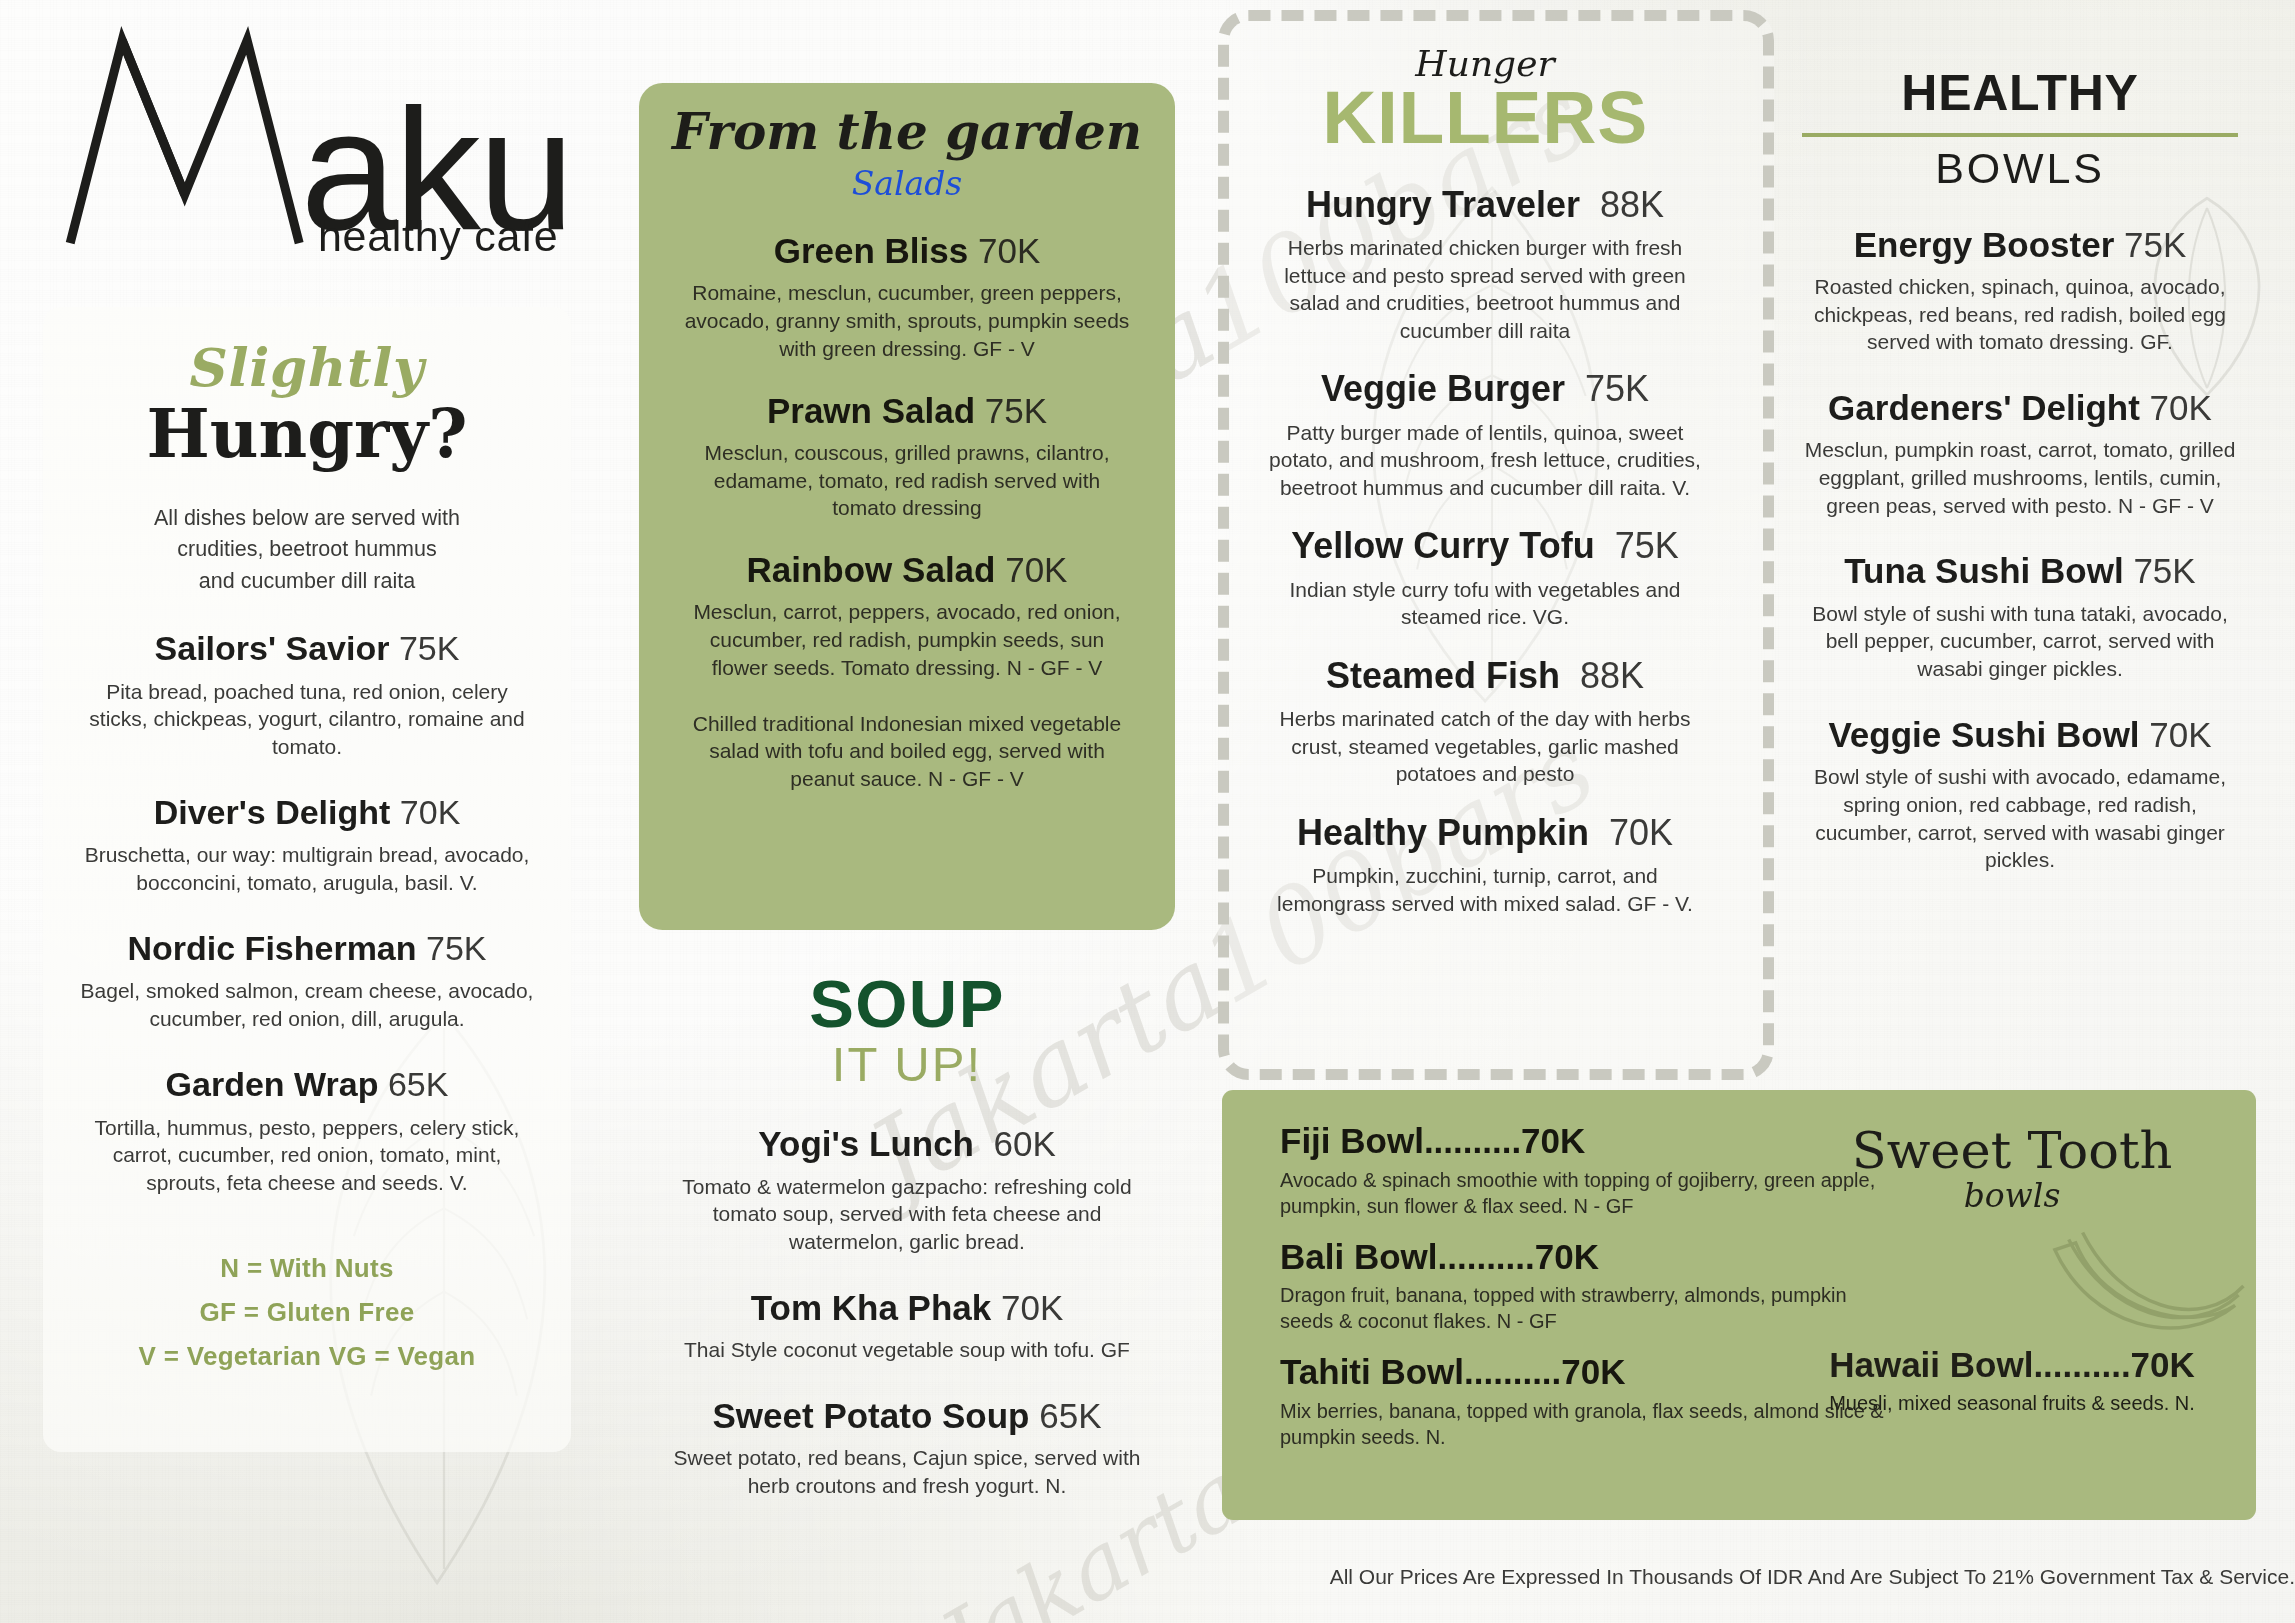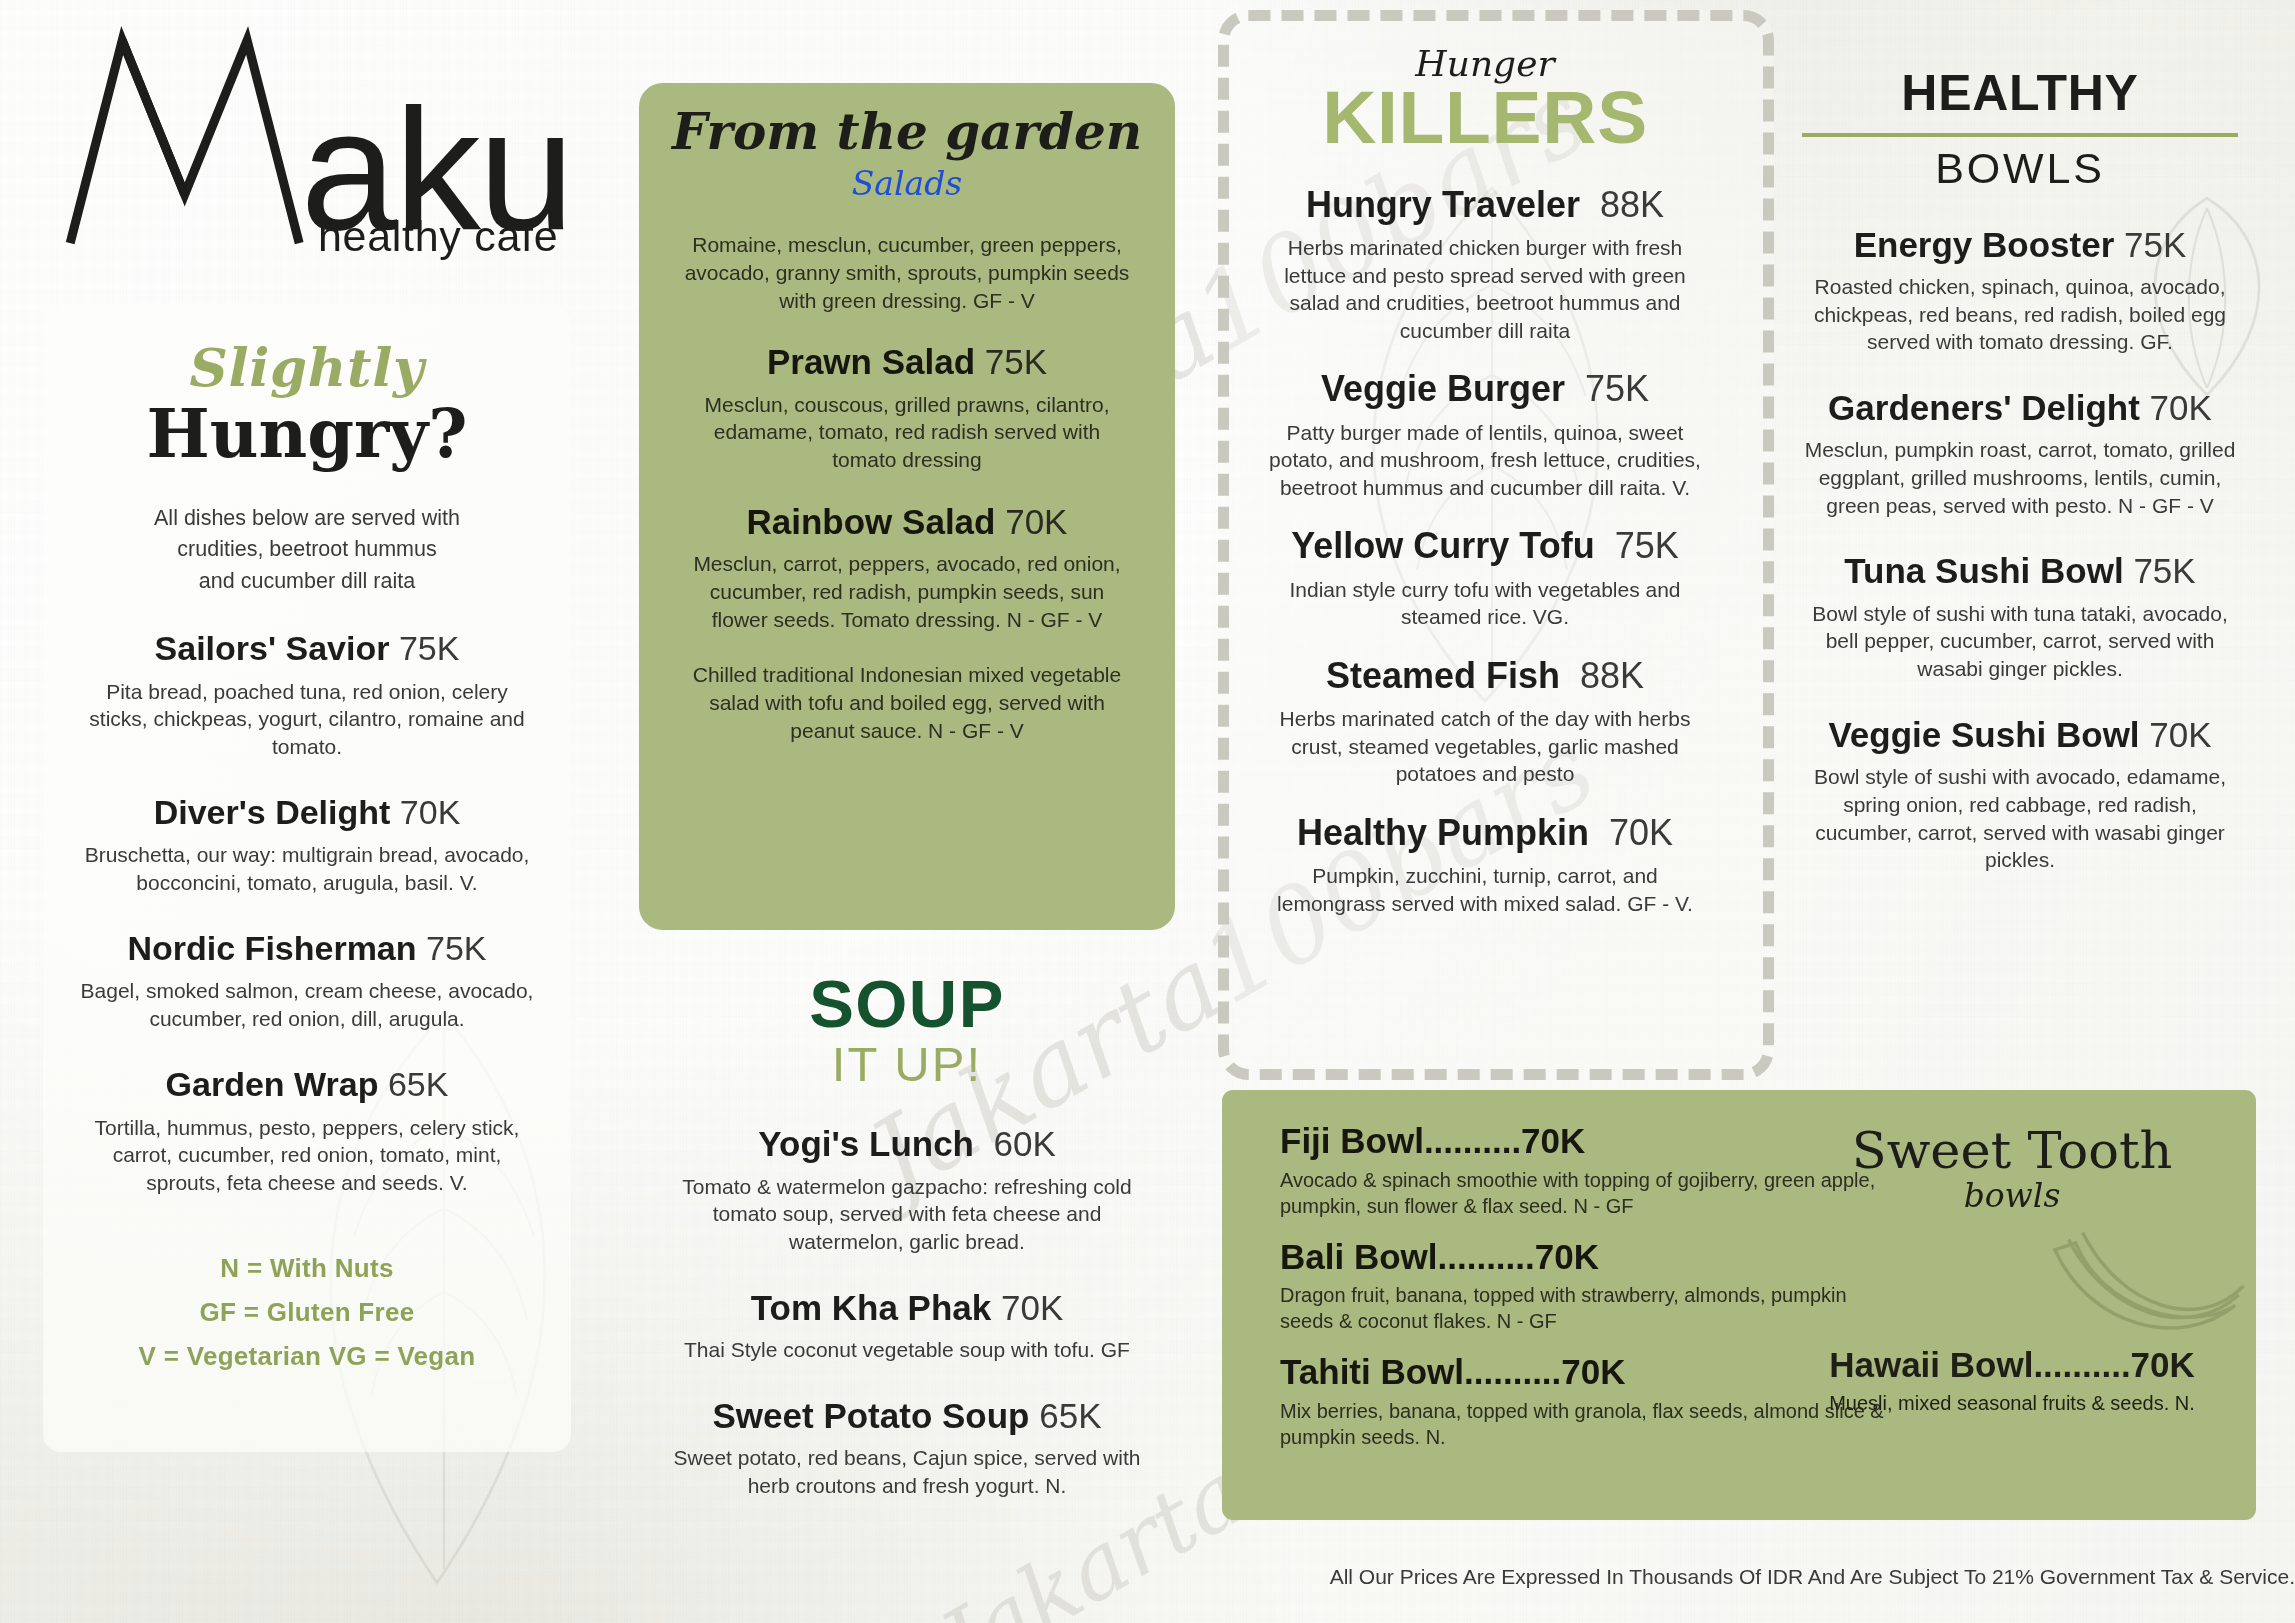--- a/index.html
+++ b/index.html
@@ -213,20 +213,22 @@
     <div>V =  Vegetarian   VG = Vegan</div>
   </div>
 </div>
 
 <div id="panel-garden"></div>
 <div id="garden-inner">
   <div class="gd-title">From the garden</div>
   <div class="gd-sub">Salads</div>
 
   <div class="gd-item">
+    <div class="n"><span class="dish">Green Bliss</span>
+      <span class="price">70K</span></div>
     <div class="desc">Romaine, mesclun, cucumber, green peppers, avocado, granny smith, sprouts, pumpkin seeds with green dressing. GF - V</div>
   </div>
   <div class="gd-item">
     <div class="n"><span class="dish">Prawn Salad</span>
       <span class="price">75K</span></div>
     <div class="desc">Mesclun, couscous, grilled prawns, cilantro, edamame, tomato, red radish served with tomato dressing</div>
   </div>
   <div class="gd-item">
     <div class="n"><span class="dish">Rainbow Salad</span>
       <span class="price">70K</span></div>

